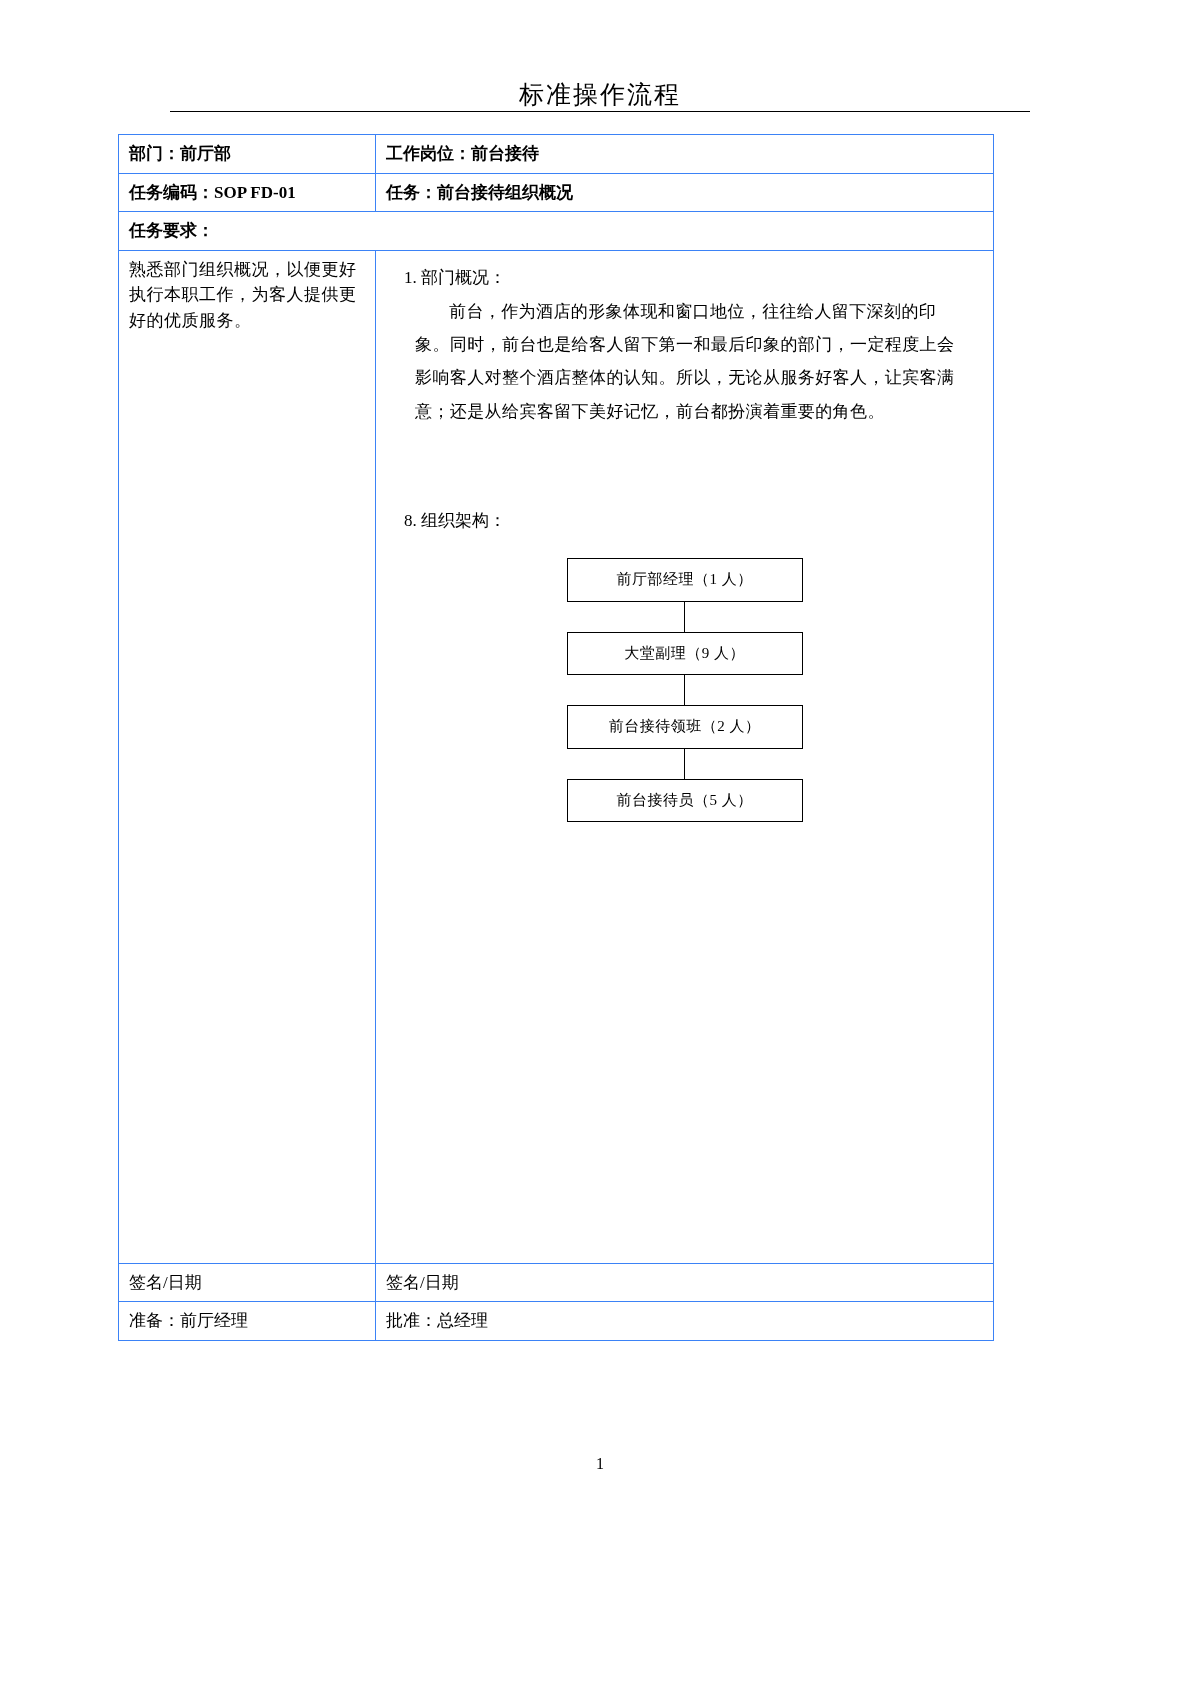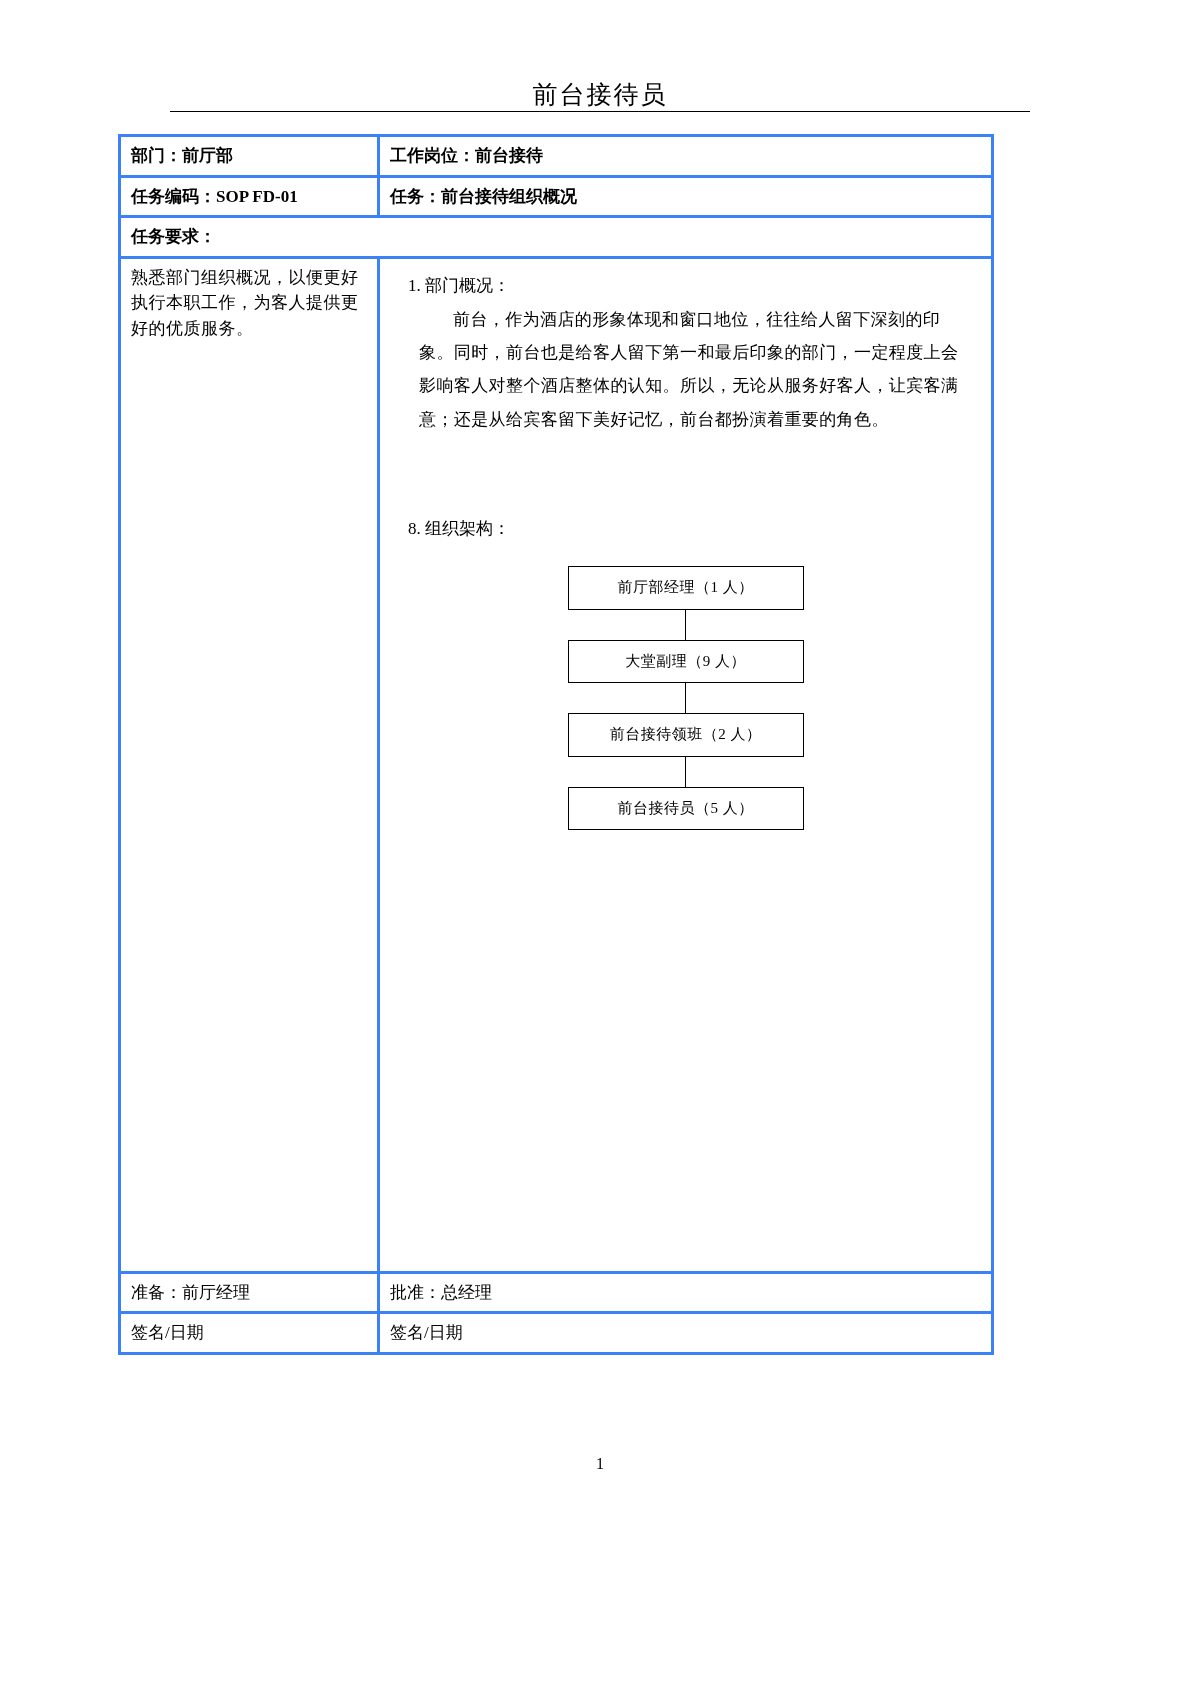--- a/index.html
+++ b/index.html
@@ -41,21 +41,21 @@
   }
   .sop-table {
     position: absolute;
     top: 134px;
     left: 118px;
     width: 876px;
     border-collapse: collapse;
     table-layout: fixed;
   }
   .sop-table td, .sop-table th {
-    border: 3px solid #3b82f6;
+    border: 1px solid #3b82f6;
     padding: 6px 10px;
     vertical-align: top;
     font-size: 17px;
     line-height: 1.5;
     font-family: "Liberation Serif", "DejaVu Serif", serif;
   }
   .bold {
     font-weight: bold;
   }
   .row-h {
@@ -138,21 +138,21 @@
     width: 1200px;
     text-align: center;
     font-size: 16px;
   }
 </style>
 </head>
 <body>
 
 <div class="page">
 
-  <div class="doc-title">前台接待员</div>
+  <div class="doc-title">标准操作流程</div>
   <div class="title-rule"></div>
 
   <table class="sop-table">
     <tbody>
         <tr class="row-h">
       <td class="col-left bold">部门：前厅部</td>
       <td class="bold">工作岗位：前台接待</td>
     </tr>
     <tr class="row-h">
       <td class="col-left bold">任务编码：SOP FD-01</td>
@@ -176,25 +176,25 @@
             <div class="org-box">大堂副理（9 人）</div>
             <div class="org-connector"></div>
             <div class="org-box">前台接待领班（2 人）</div>
             <div class="org-connector"></div>
             <div class="org-box">前台接待员（5 人）</div>
           </div>
         </div>
       </td>
     </tr>
     <tr class="row-h">
+      <td class="footer-label">签名/日期</td>
+      <td class="footer-label">签名/日期</td>
+    </tr>
+    <tr class="row-h">
       <td class="footer-label" style="width:470px">准备：前厅经理</td>
       <td class="footer-label">批准：总经理</td>
     </tr>
-    <tr class="row-h">
-      <td class="footer-label">签名/日期</td>
-      <td class="footer-label">签名/日期</td>
-    </tr>
   </tbody>
     </table>
 
   <div class="page-number">1</div>
 
 </div>
 
 </body></html>

